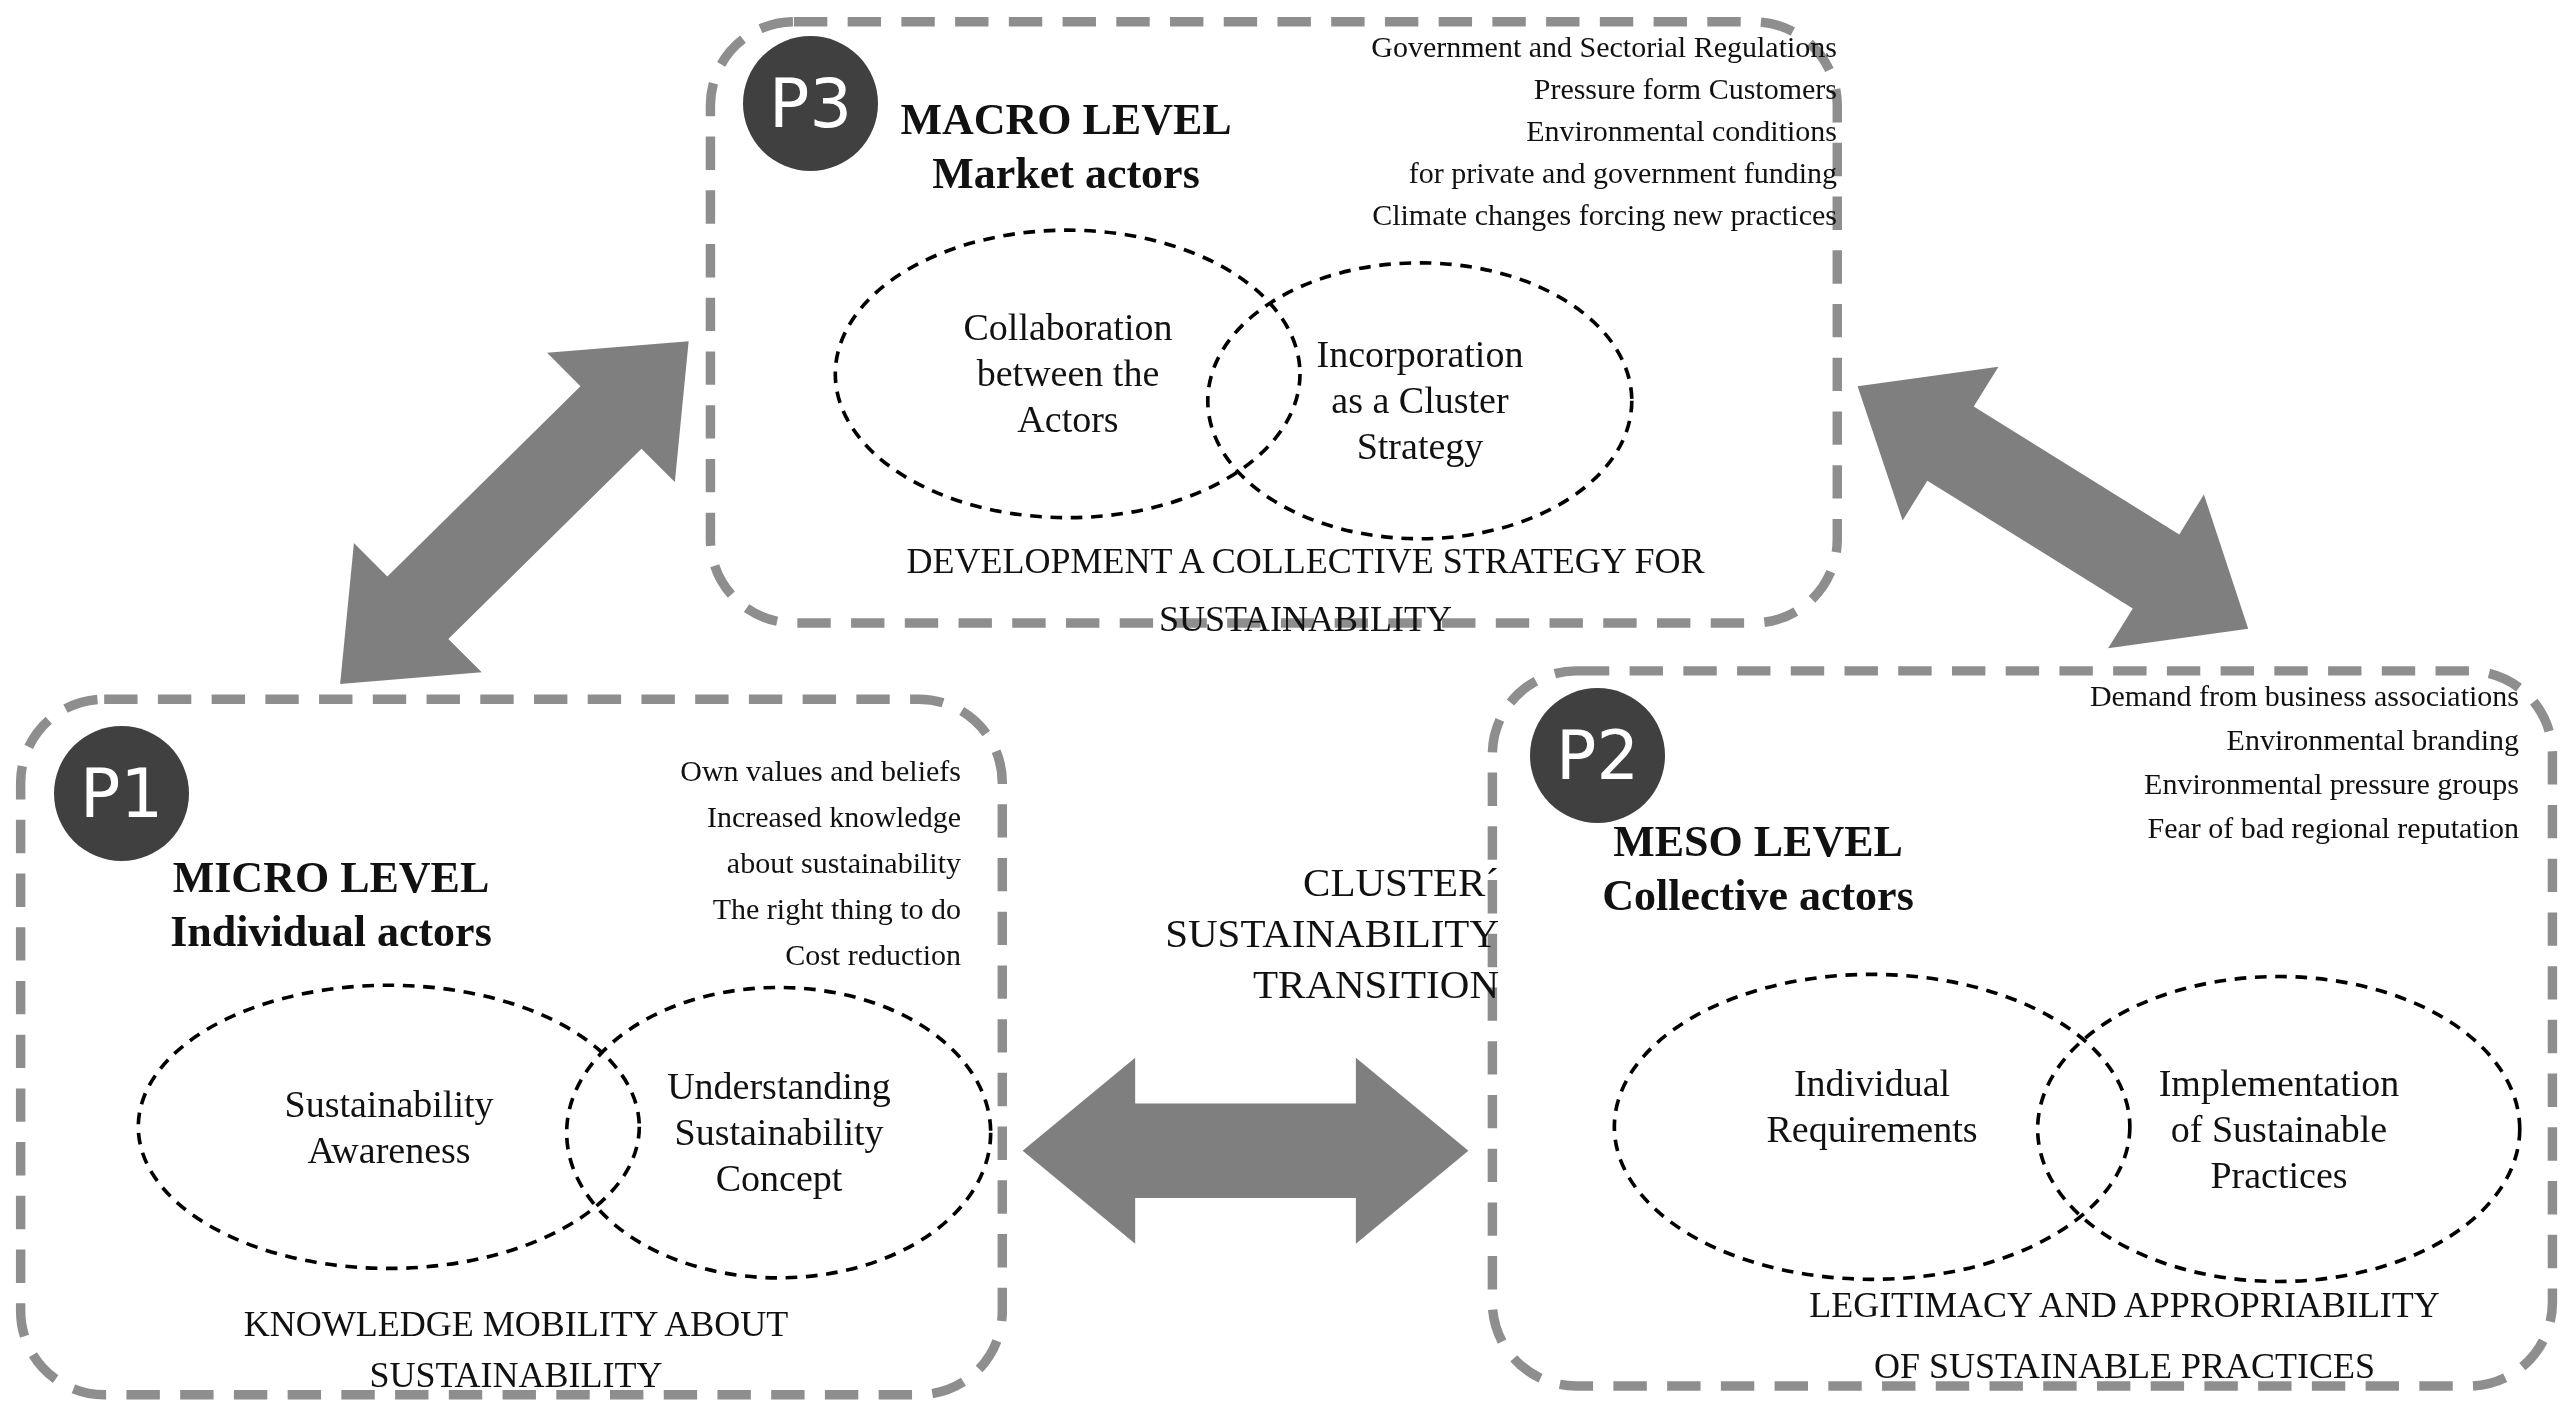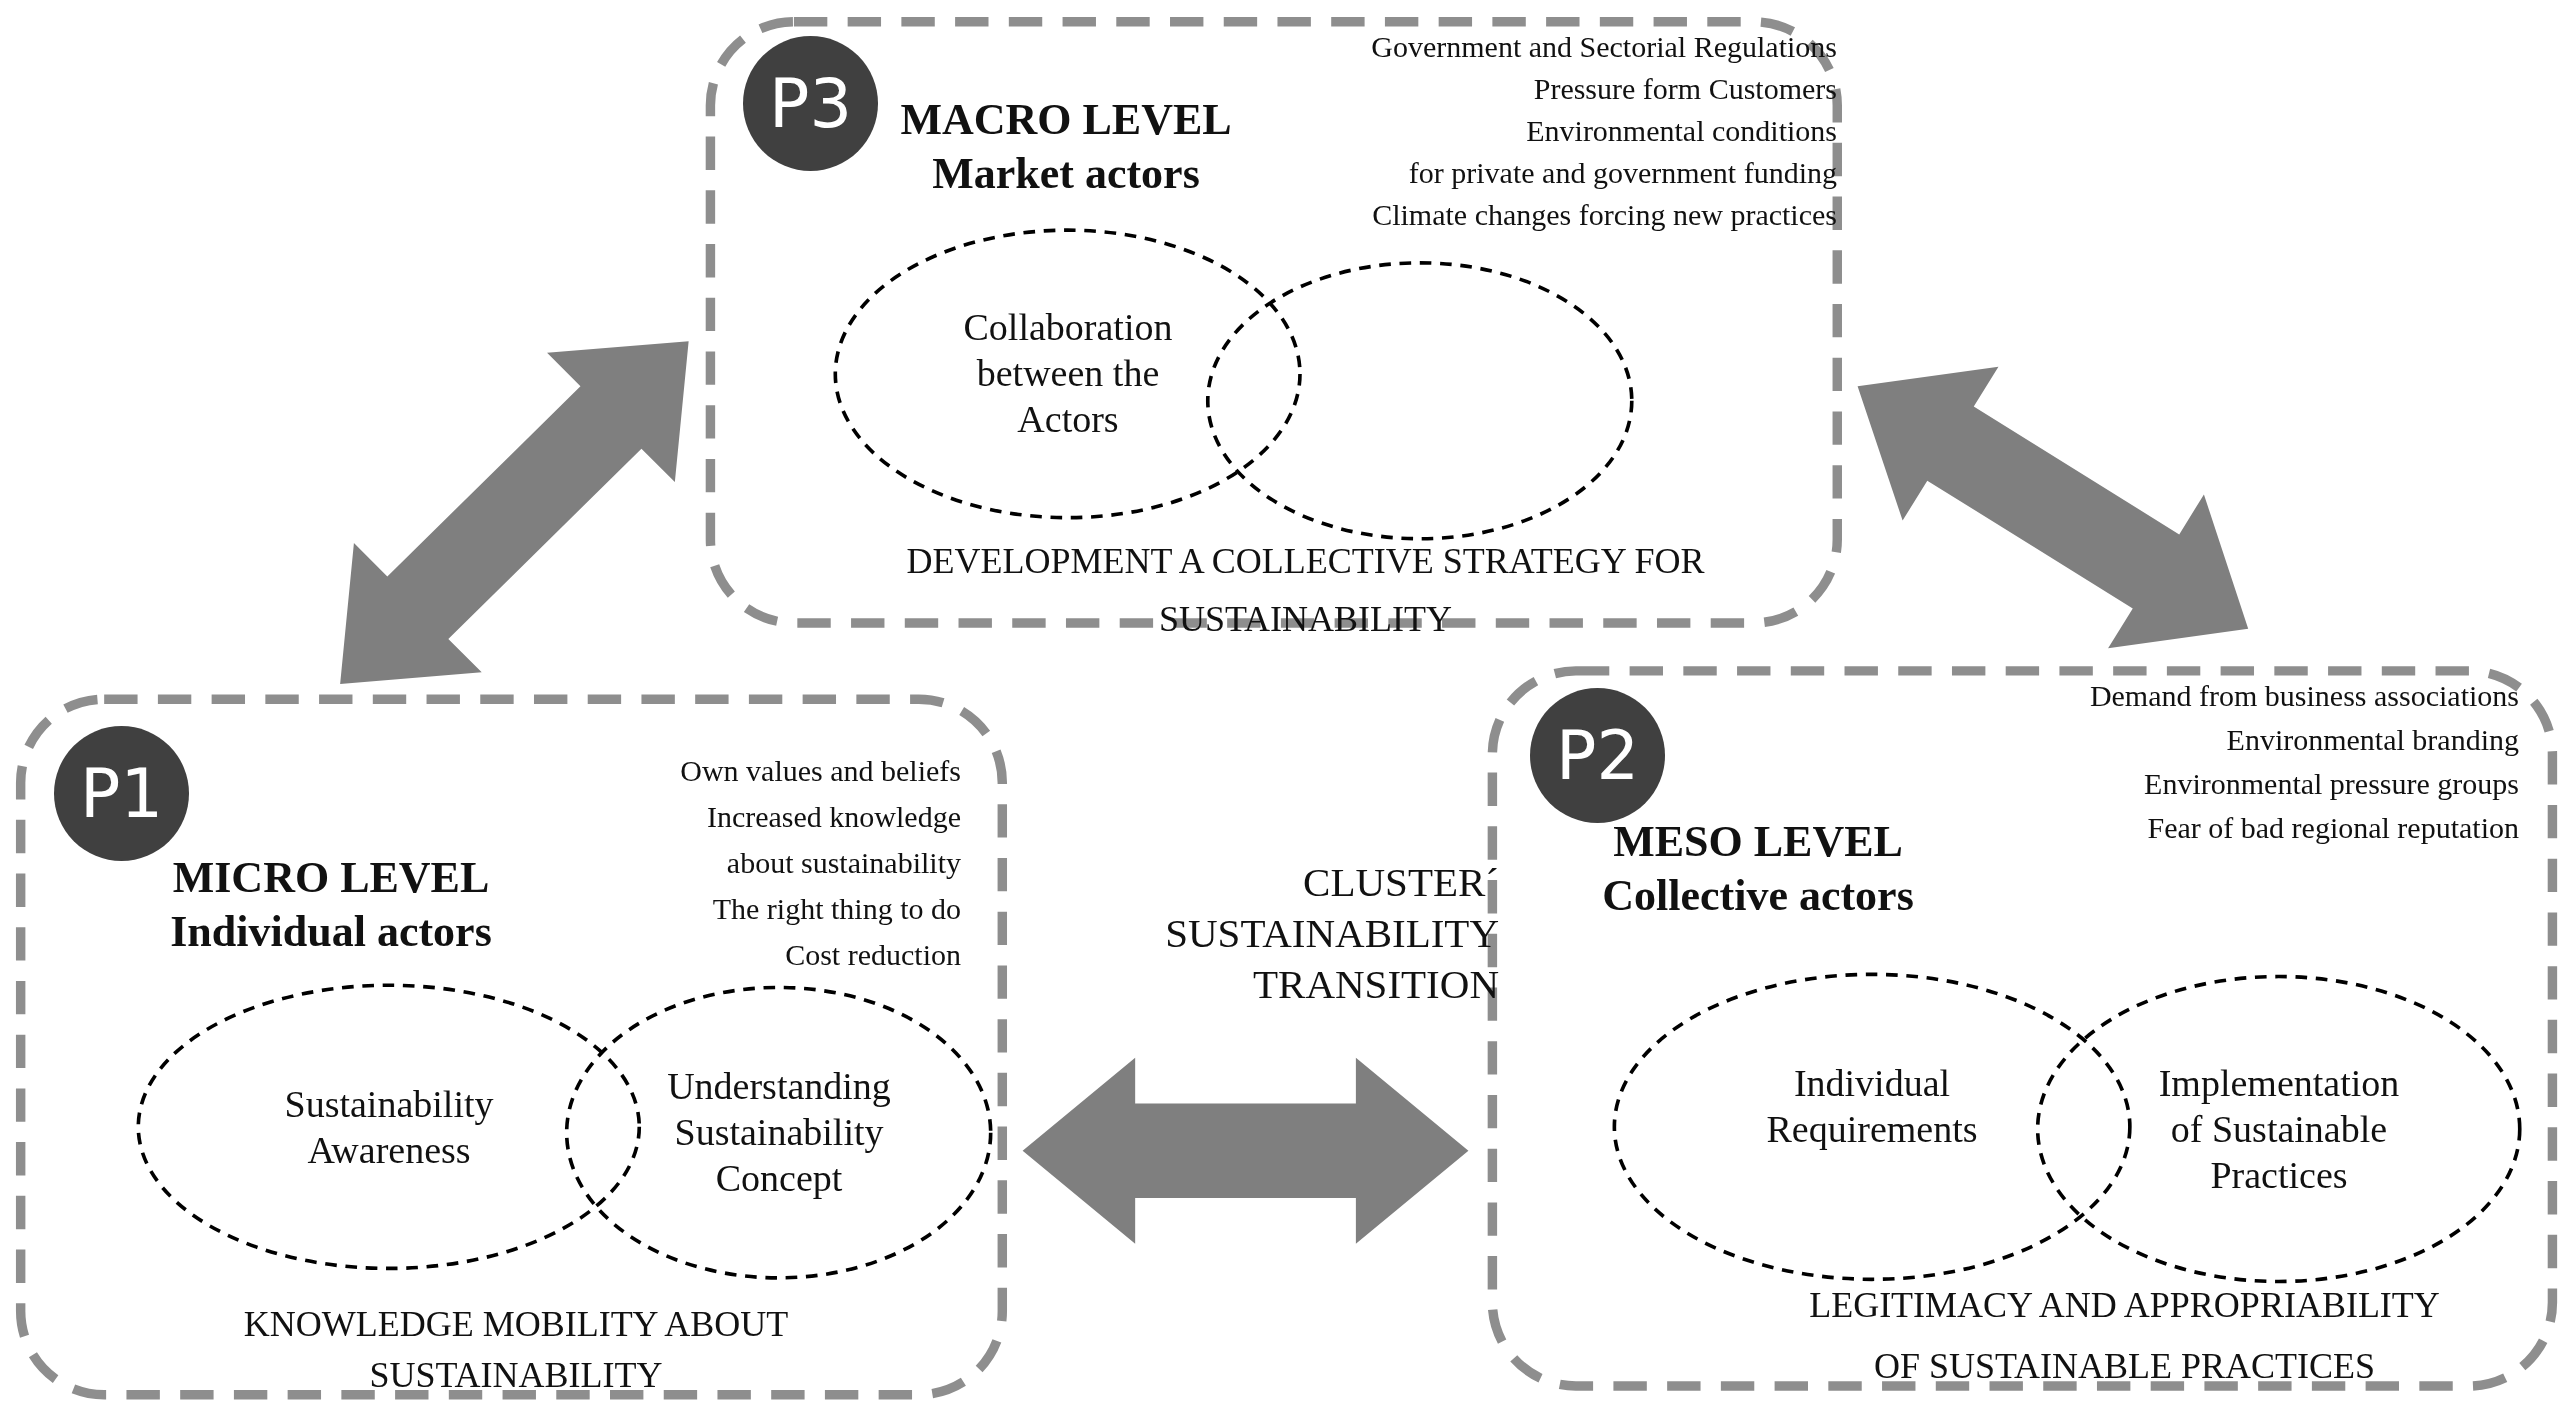--- a/index.html
+++ b/index.html
@@ -61,20 +61,25 @@
     <div>Pressure form Customers</div>
     <div>Environmental conditions</div>
     <div>for private and government funding</div>
     <div>Climate changes forcing new practices</div>
   </div>
 
   <div class="abs venn-label" style="left:850px;top:304px;width:436px;">
     <div>Collaboration</div>
     <div>between the</div>
     <div>Actors</div>
+  </div>
+  <div class="abs venn-label" style="left:1202px;top:331px;width:436px;">
+    <div>Incorporation</div>
+    <div>as a Cluster</div>
+    <div>Strategy</div>
   </div>
 
   <div class="abs outcome" style="left:870px;top:532px;width:871px;line-height:58px;">
     <div>DEVELOPMENT A COLLECTIVE STRATEGY FOR</div>
     <div>SUSTAINABILITY</div>
   </div>
 
   <div class="abs hdr" style="left:113px;top:851px;width:436px;">
     <div>MICRO LEVEL</div>
     <div>Individual actors</div>

